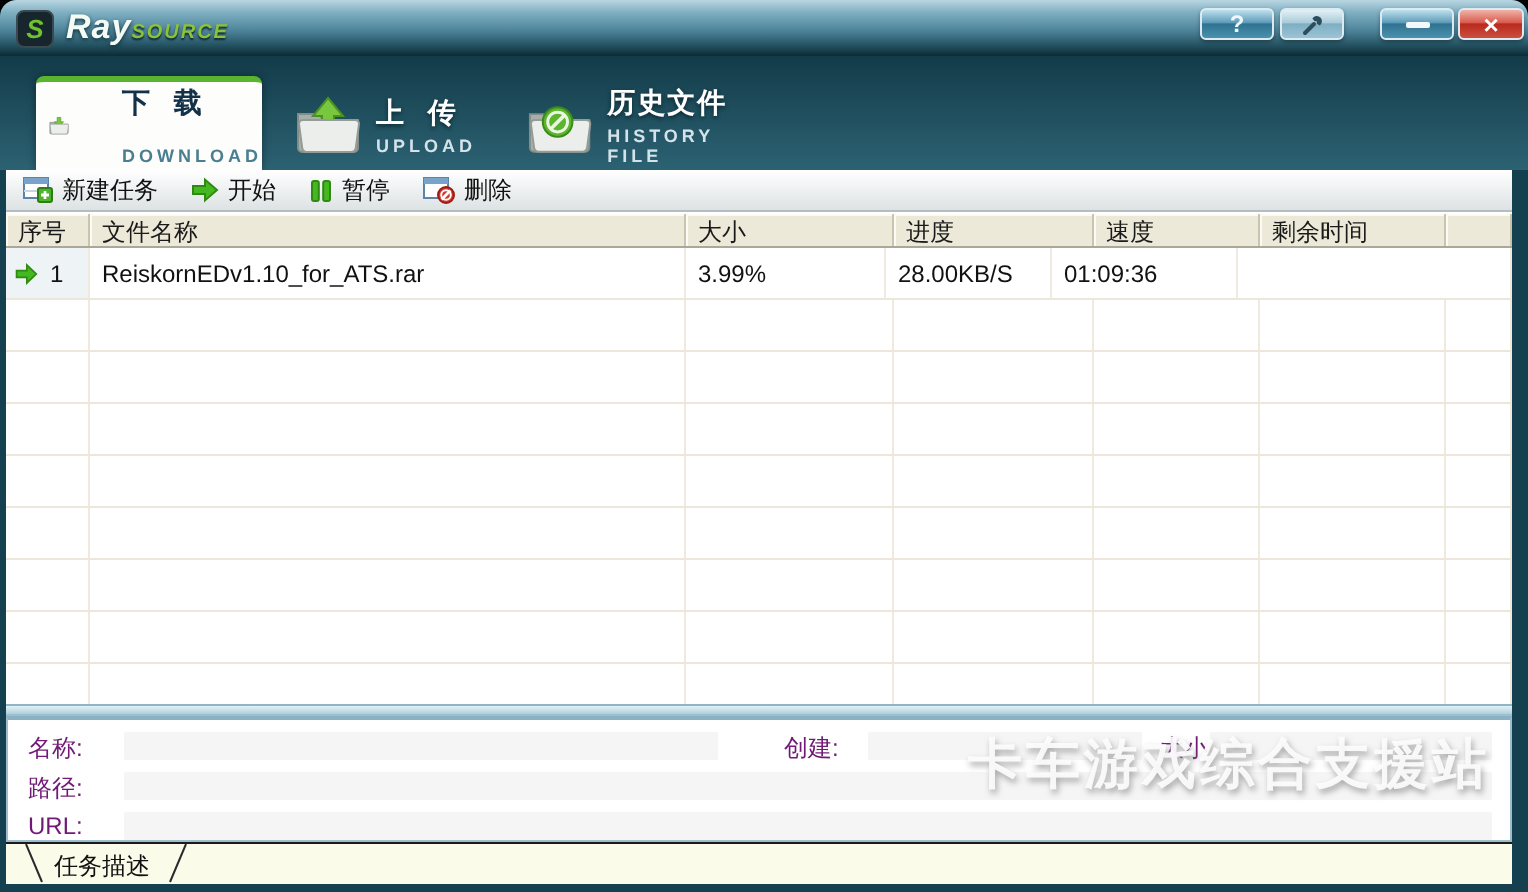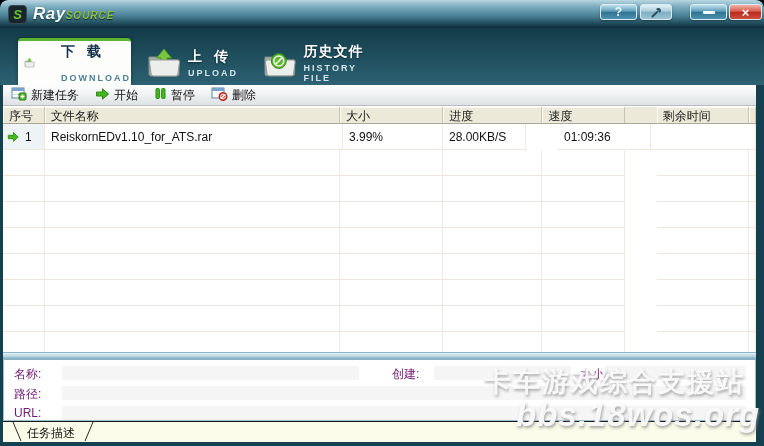--- a/index.html
+++ b/index.html
@@ -49,31 +49,31 @@
   .tab-en-active { font-size:9px; font-weight:bold; color:#4a7f92; letter-spacing:2px; margin-top:12px; }
   .tab-cn { font-size:14px; font-weight:bold; color:#ffffff; letter-spacing:4px; white-space:nowrap;
     text-shadow:0 1px 2px #0a2630; }
   .tab-en { font-size:9px; font-weight:bold; color:#d3e3e9; letter-spacing:2px; margin-top:2px; }
 
   
   .content { position:absolute; left:3px; top:85px; width:753px; height:357px; background:#fff; }
 
   .toolbar { height:21px; background:linear-gradient(180deg,#ffffff,#dde2e4);
     border-bottom:1px solid #b7bcc0; display:flex; align-items:center; padding-left:8px; }
-  .tool-btn { display:flex; margin-right:16px; cursor:pointer;
+  .tool-btn { display:flex; align-items:center; margin-right:16px; cursor:pointer;
     font-size:12px; color:#111; }
   .tool-btn svg { margin-right:4px; }
 
   
   .thead { display:flex; height:18px; background:#ece9d8; border-top:1px solid #fff;
     border-bottom:1px solid #aca899; }
   .th { font-size:12px; color:#1a1a1a; padding:1px 0 0 6px; border-right:1px solid #c8c4ae;
     box-shadow:inset 1px 1px 0 #fbfaf4; white-space:nowrap; overflow:hidden; }
   .c0{width:42px;} .c1{width:298px;} .c2{width:104px;} .c3{width:100px;}
-  .c4{width:83px;} .c5{width:93px;margin-left:32px;} .c6{flex:1;}
+  .c4{width:83px;} .c5{width:93px;} .c6{flex:1;}
   .tbody { height:228px; overflow:hidden; background:#fff; }
   .trow { display:flex; height:26px; }
   .td { border-right:1px solid #efeadd; border-bottom:1px solid #ece7da; font-size:12px;
     color:#111; display:flex; align-items:center; padding-left:6px; white-space:nowrap; overflow:hidden; }
   .trow .c0 { background:#eef4f6; padding-left:4px; }
   .trow.empty .c0 { background:#fff; }
   .row-arrow { margin-right:6px; display:flex; }
 
   .splitter { height:6px; background:linear-gradient(180deg,#e3f1f6,#aed0dc);
     border-top:1px solid #8fb6c6; border-bottom:1px solid #9dc0cf; cursor:row-resize; }
@@ -334,15 +334,14 @@
         <svg width="84" height="20" viewBox="0 0 84 20">
           <path d="M2 0 L10 19" stroke="#2a2a2a" stroke-width="1" fill="none"></path>
           <path d="M82 0 L74 19" stroke="#2a2a2a" stroke-width="1" fill="none"></path>
         </svg>
         <span class="bottom-tab-label">任务描述</span>
       </div>
     </div>
   </div>
 
   <div class="watermark wm1">卡车游戏综合支援站</div>
-  <div class="watermark wm2">bbs.18wos.org</div>
 
 </div>
 
 </body></html>

